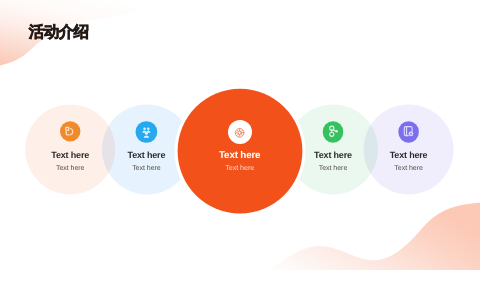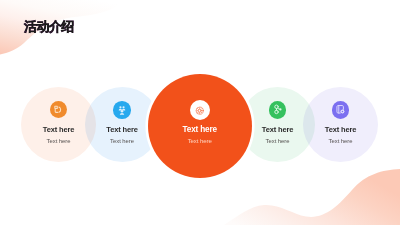--- a/index.html
+++ b/index.html
@@ -2,21 +2,21 @@
 <html><head>
 <meta charset="utf-8">
 <style>
   html,body{margin:0;padding:0;background:#fff;}
   body{width:400px;height:225px;overflow:hidden;
        font-family:"Liberation Sans",sans-serif;
        -webkit-font-smoothing:antialiased;}
   .slide{position:relative;width:400px;height:225px;overflow:hidden;background:#ffffff;}
   .bg{position:absolute;left:0;top:0;width:400px;height:225px;}
   .title{position:absolute;left:24px;top:19.8px;font-size:13.1px;font-weight:bold;
-         color:#a21caf;letter-spacing:-0.65px;line-height:1;white-space:nowrap;
+         color:#c2410c;letter-spacing:-0.65px;line-height:1;white-space:nowrap;
          -webkit-text-stroke:0.5px #1b1b1b;}
 
   .discs{position:absolute;left:0;top:0;width:400px;height:225px;}
   .disc{position:absolute;border-radius:50%;mix-blend-mode:multiply;}
   .content{position:absolute;left:0;top:0;width:400px;height:225px;}
   .node{position:absolute;}
   .icon{position:absolute;border-radius:50%;display:flex;align-items:center;justify-content:center;}
   .icon svg{display:block;}
   .lbl{position:absolute;left:0;width:100%;text-align:center;white-space:nowrap;line-height:1;}
   .lbl.t1{font-weight:bold;font-size:7.5px;letter-spacing:-0.15px;}

